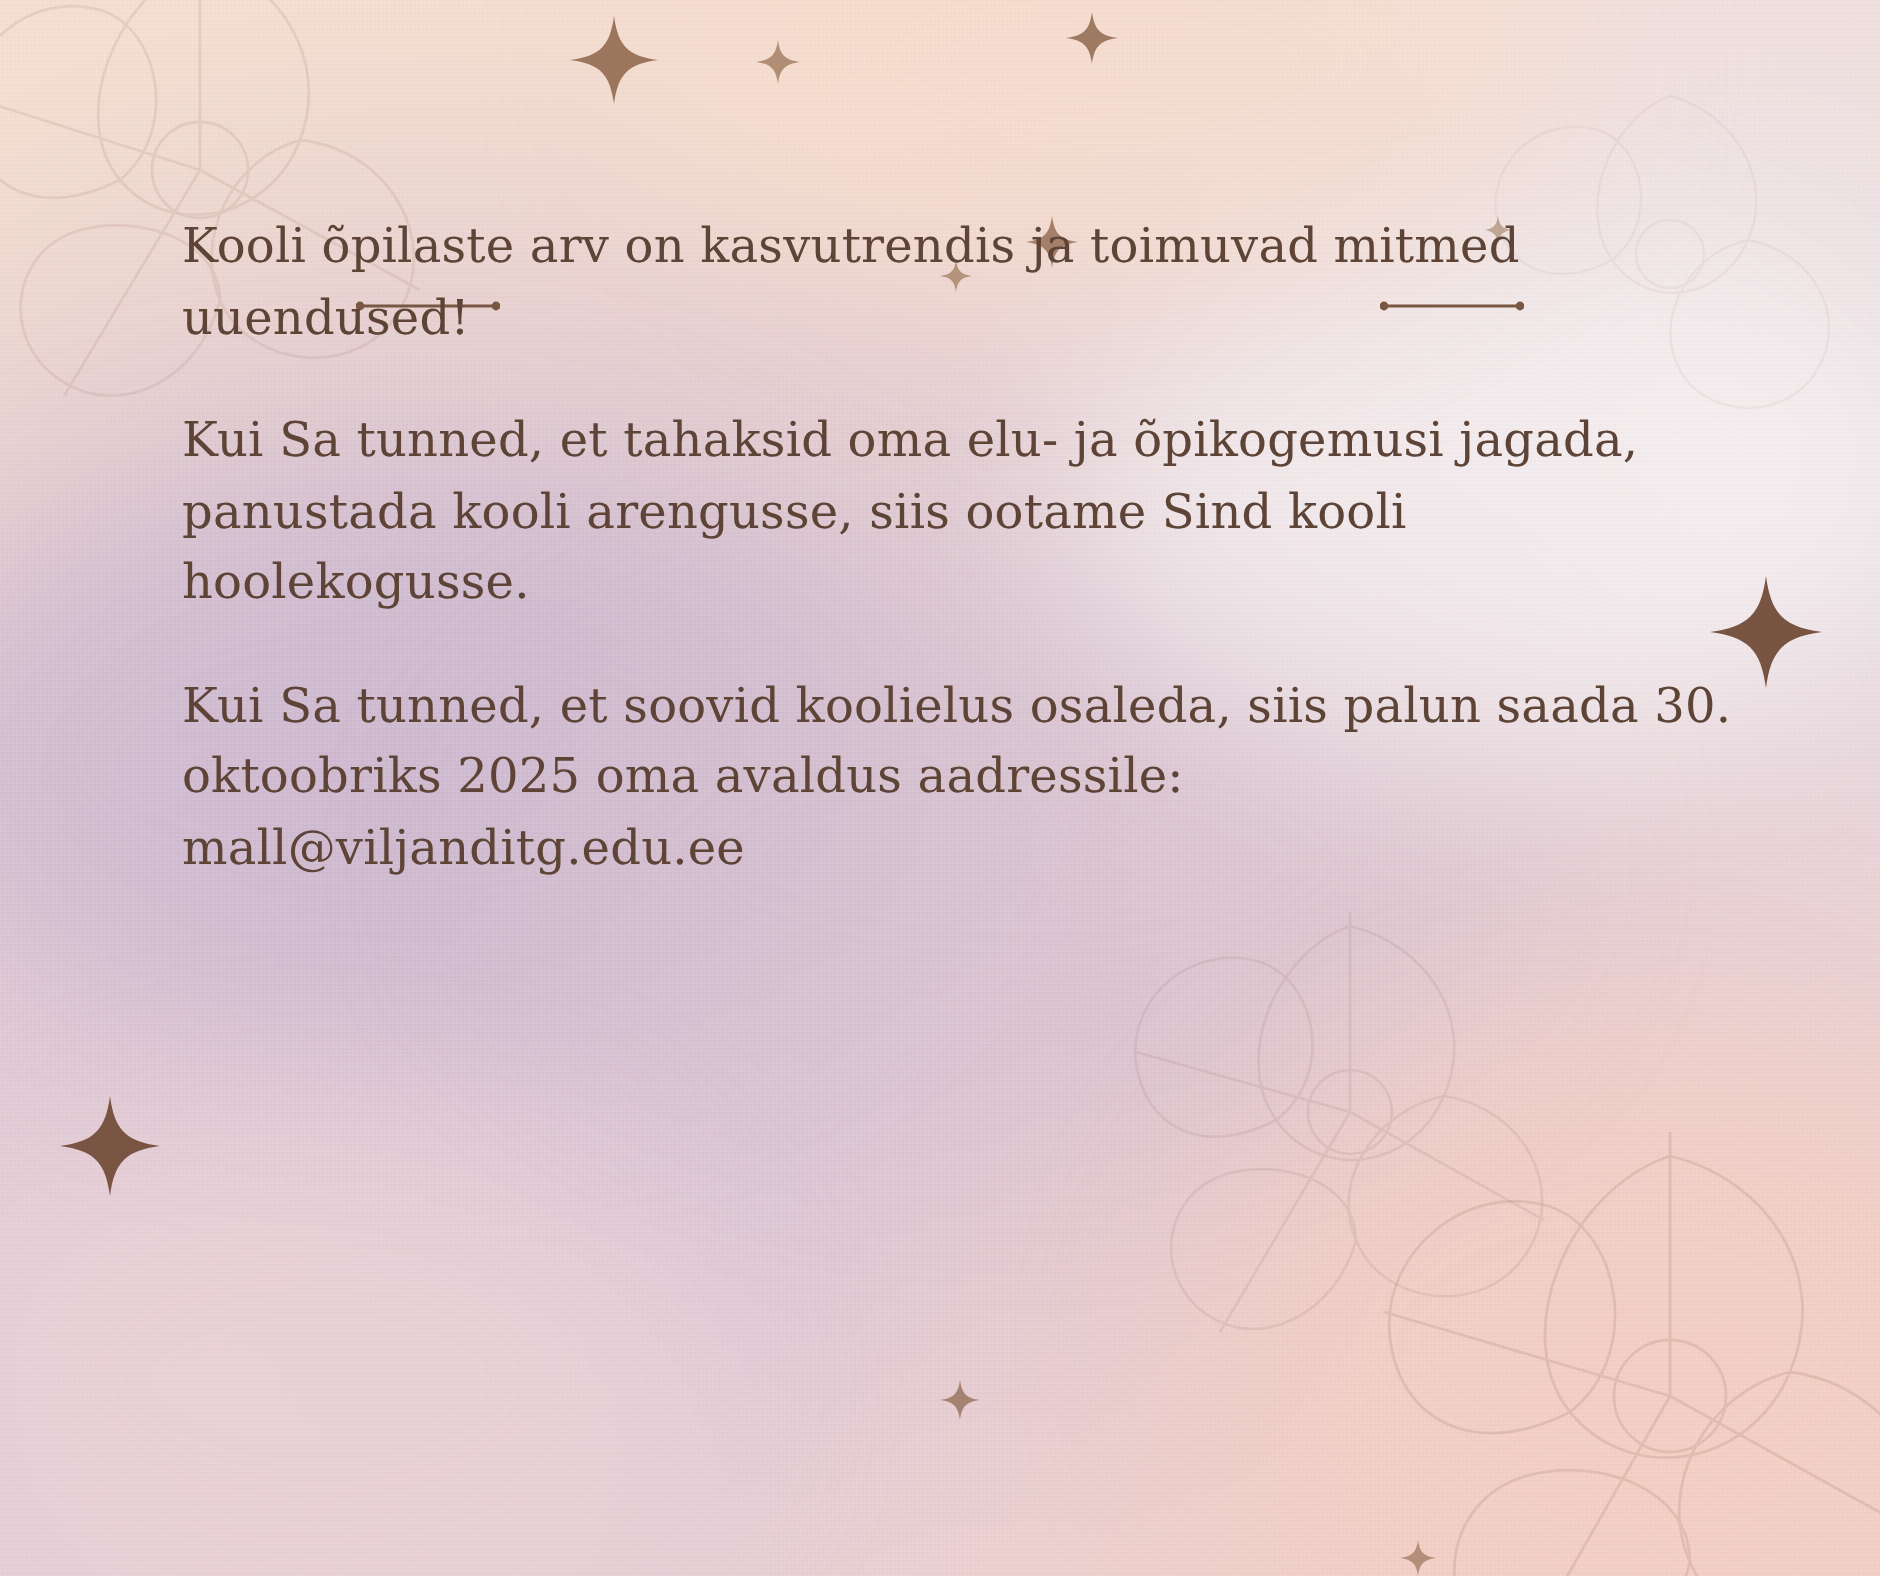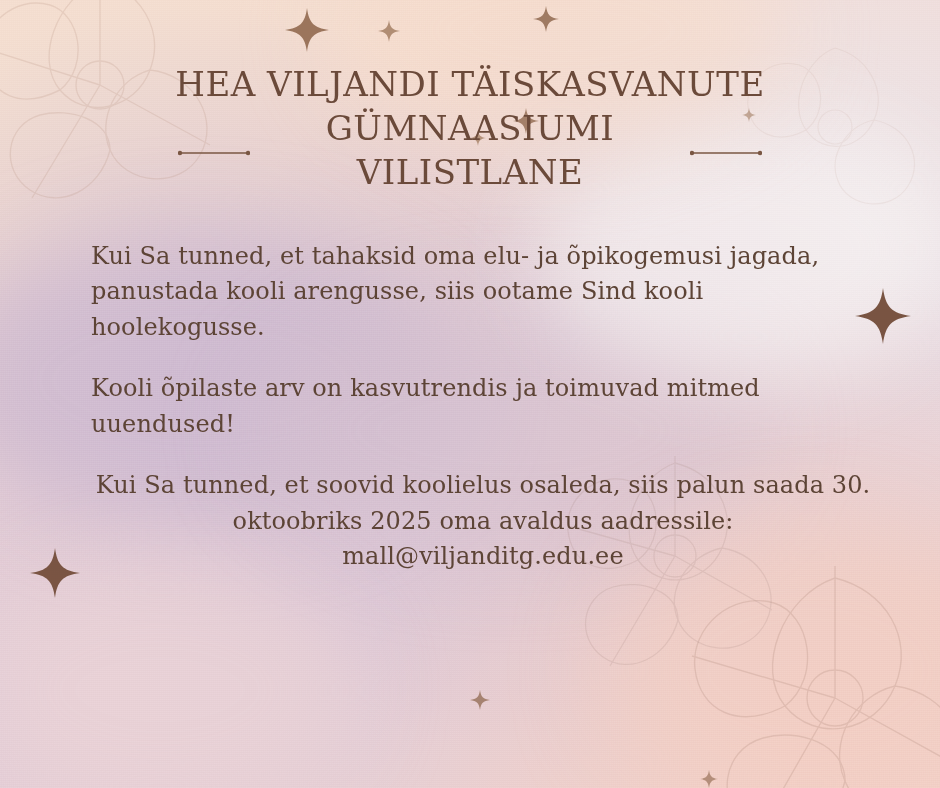--- a/index.html
+++ b/index.html
@@ -102,21 +102,21 @@
   }
 
   .para {
     color: #5d4436;
     font-family: "DejaVu Serif", serif;
     font-size: 24px;
     line-height: 1.48;
     margin: 0 0 26px 0;
     letter-spacing: 0.1px;
   }
-  .para:last-child { margin-bottom: 16px; text-align: center; }
+  .para:last-child { margin-bottom: 16px; }
 </style>
 </head>
 <body>
 
 <div id="poster">
 
   <div class="blob b1"></div>
   <div class="blob b2"></div>
   <div class="blob b3"></div>
   <div class="blob b4"></div>
@@ -228,25 +228,21 @@
   <div class="spark" style="left:690px; top:148px;">
     <svg width="72" height="10" viewBox="0 0 72 10">
         <path d="M2 5 H70" stroke="#7a5743" stroke-width="1.6"></path>
         <circle cx="2" cy="5" r="2.2" fill="#7a5743"></circle>
         <circle cx="70" cy="5" r="2.2" fill="#7a5743"></circle>
       </svg>
   </div>
 
   <div class="content">
 
-    <h1 class="headline">
-      <span>HEA VILJANDI TÄISKASVANUTE GÜMNAASIUMI</span>
-      <span class="line2">VILISTLANE</span>
-    </h1>
 
     <div class="body-block">
+      <p class="para">Kooli õpilaste arv on kasvutrendis ja toimuvad mitmed uuendused!</p>
       <p class="para">Kui Sa tunned, et tahaksid oma elu- ja õpikogemusi jagada, panustada kooli arengusse, siis ootame Sind kooli hoolekogusse.</p>
-      <p class="para">Kooli õpilaste arv on kasvutrendis ja toimuvad mitmed uuendused!</p>
       <p class="para">Kui Sa tunned, et soovid koolielus osaleda, siis palun saada 30. oktoobriks 2025 oma avaldus aadressile: mall@viljanditg.edu.ee</p>
     </div>
 
   </div>
 </div>
 
 </body></html>

